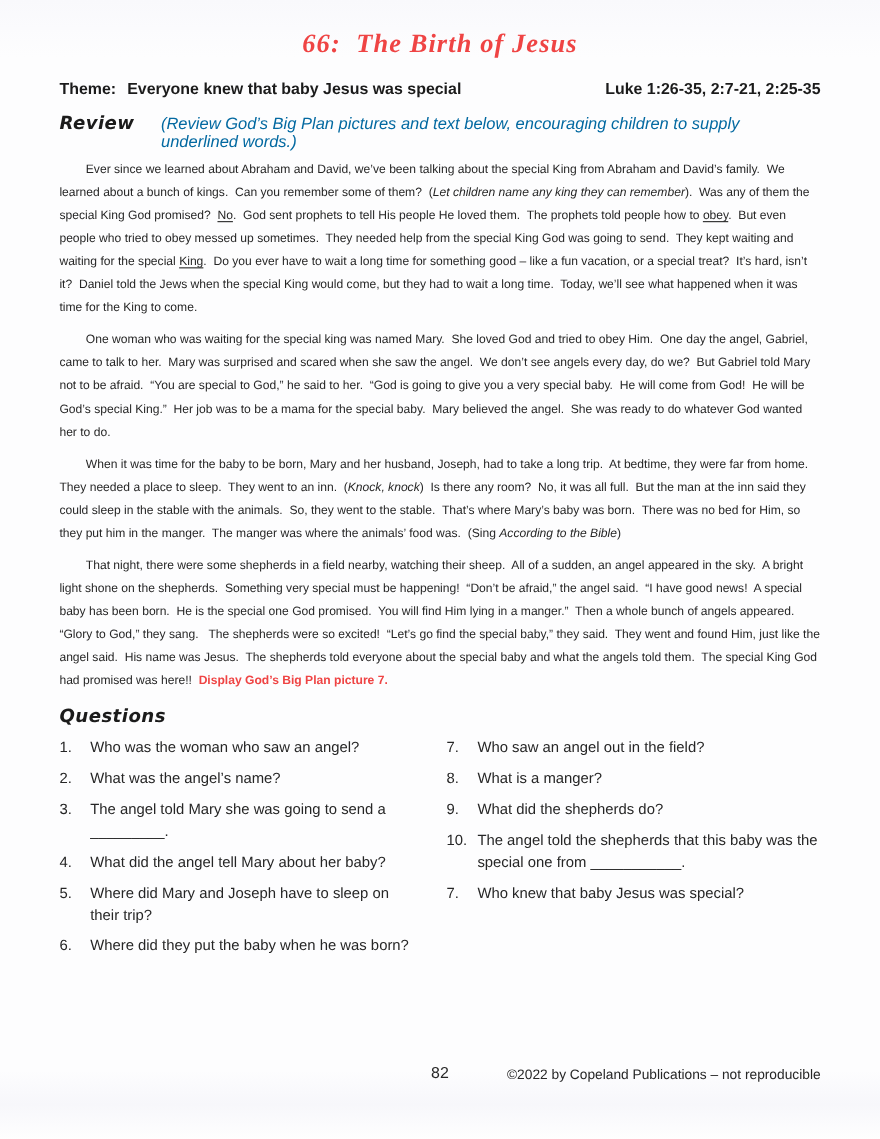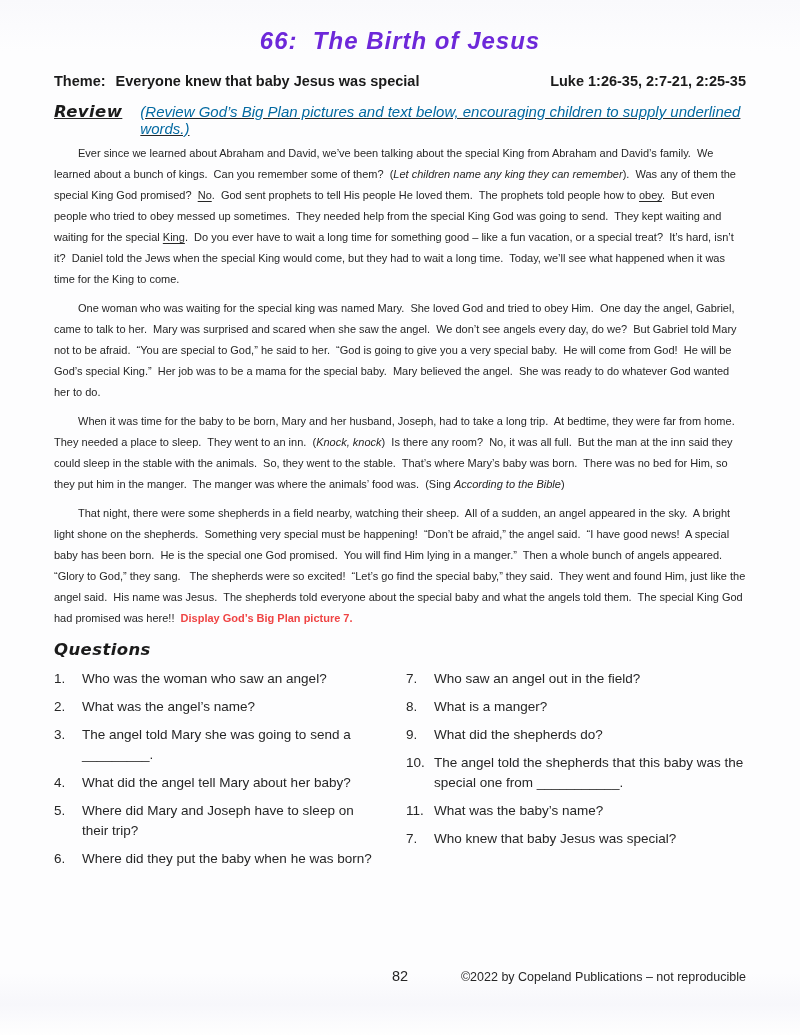--- a/index.html
+++ b/index.html
@@ -7,31 +7,31 @@
   body {
     width: 800px; height: 1035px; overflow: hidden;
     background: linear-gradient(180deg, #f9f9fc 0%, #fdfdfe 5%, #fdfdfe 94%, #f7f7fb 97%, #fefefe 100%);
     font-family: "Liberation Sans", sans-serif;
     color: #262626;
   }
   .page { position: relative; width: 800px; height: 1035px; padding: 26px 54px 0 54px; }
 
   .title {
     margin: 0; text-align: center; white-space: pre;
-    font-family: Liberation Sans, sans-serif; font-style: italic; font-weight: 700;
-    font-size: 24px; line-height: 29px; letter-spacing: 1px; color: #6d28d9;
+    font-family: Liberation Serif, serif; font-style: italic; font-weight: 700;
+    font-size: 24px; line-height: 29px; letter-spacing: 1px; color: #ef4444;
   }
 
   .theme-row {
     display: flex; justify-content: space-between; align-items: baseline;
     margin-top: 18px; font-weight: 700; font-size: 14.5px; color: #1b1b1b;
   }
   .theme-left { display: flex; gap: 10px; }
 
-  .section-head-row { display: flex; align-items: baseline; gap: 18px; margin-top: 12px; text-decoration: underline; }
+  .section-head-row { display: flex; align-items: baseline; gap: 24px; margin-top: 12px; }
   .script-head {
     font-family: "DejaVu Sans", sans-serif; font-style: italic; font-weight: 700;
     font-size: 16.5px; line-height: 22px; letter-spacing: .4px; color: #1b1b1b; margin: 0;
   }
   .head-note { font-style: italic; font-size: 15px; color: #0369a1; }
 
   .para {
     margin: 6px 0 0 0; font-size: 11px; line-height: 21px;
     text-indent: 24px; white-space: pre-wrap; color: #262626;
   }
@@ -121,24 +121,20 @@
         </div>
         <div class="q-item">
           <span class="q-num">9.</span>
           <span class="q-text">What did the shepherds do?</span>
         </div>
         <div class="q-item">
           <span class="q-num">10.</span>
           <span class="q-text">The angel told the shepherds that this baby was the special one from ___________.</span>
         </div>
         <div class="q-item">
-          <span class="q-num">11.</span>
-          <span class="q-text">What was the baby’s name?</span>
-        </div>
-        <div class="q-item">
           <span class="q-num">7.</span>
           <span class="q-text">Who knew that baby Jesus was special?</span>
         </div>
       </div>
   </div>
 
   <div class="footer">
     <span class="page-num">82</span>
     <span class="copyright">©2022 by Copeland Publications – not reproducible</span>
   </div>

